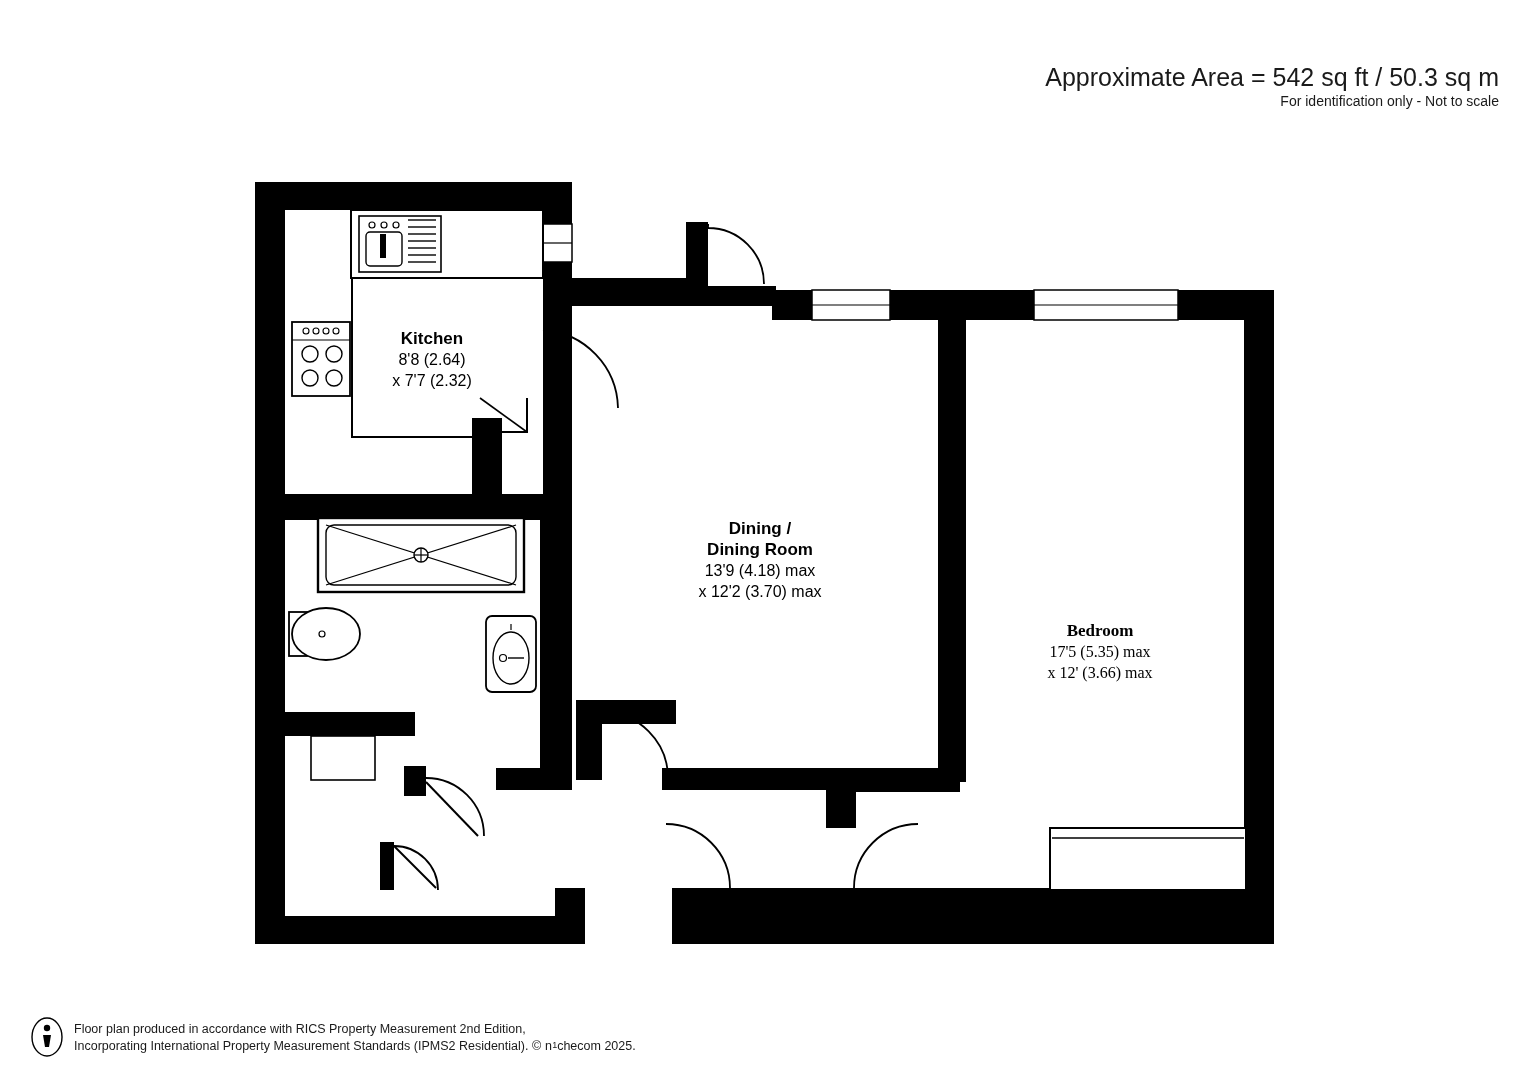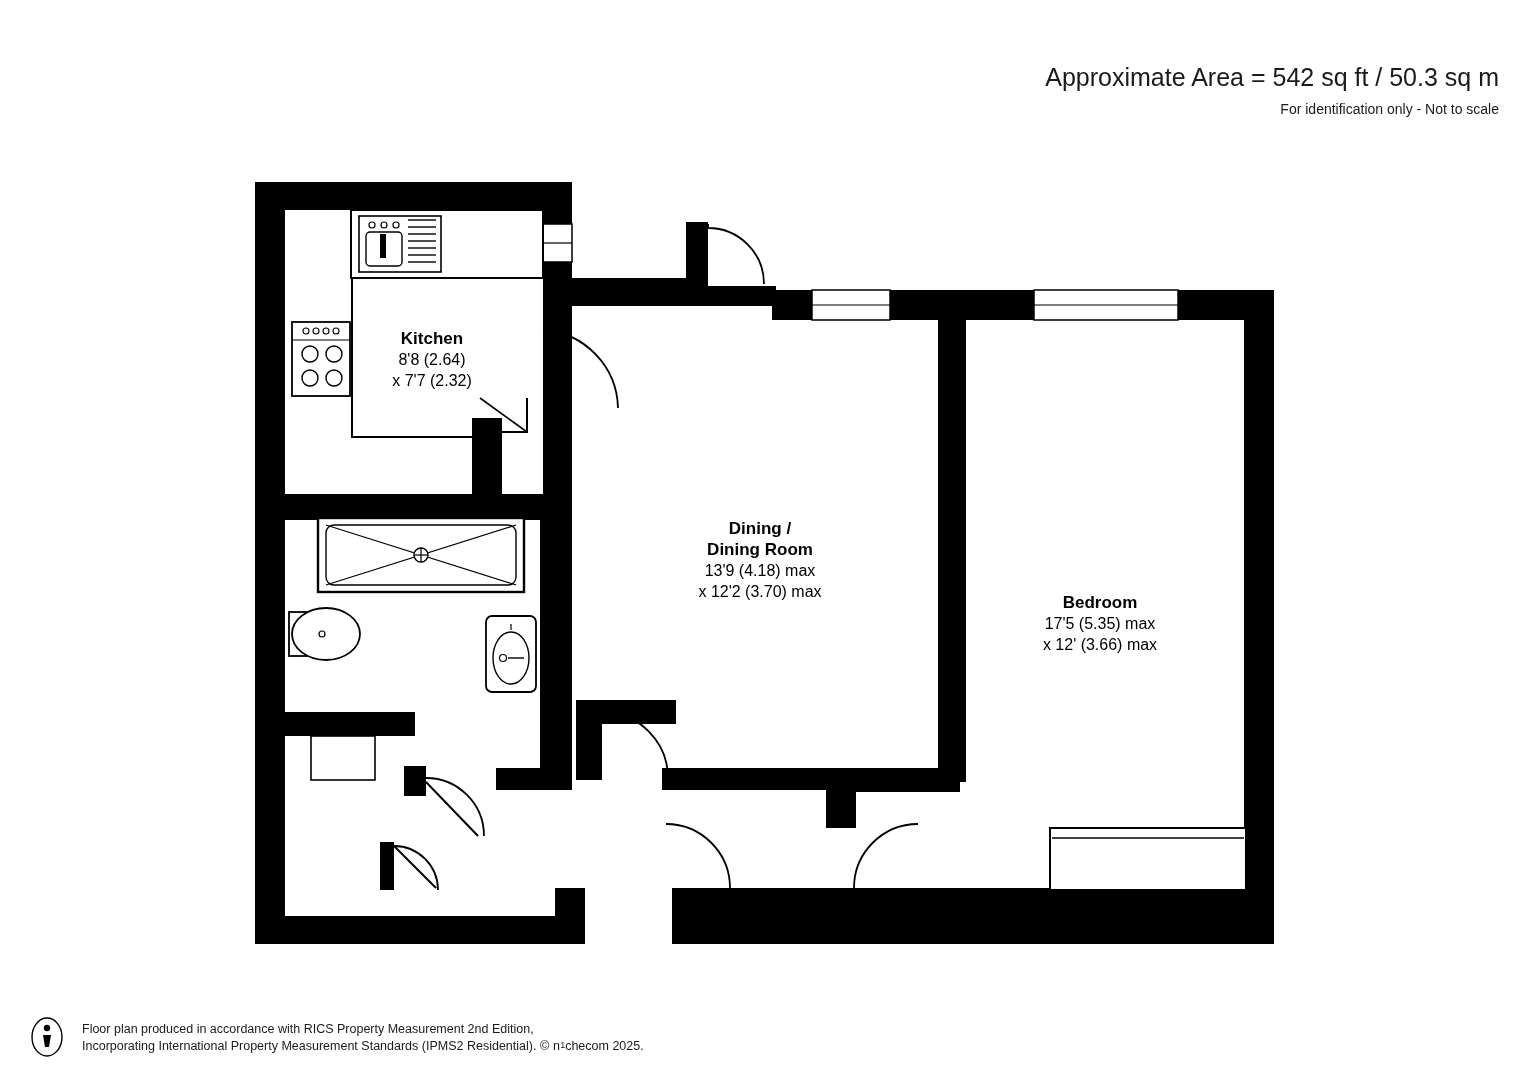--- a/index.html
+++ b/index.html
@@ -29,21 +29,20 @@
   }
   .header .area-line {
     font-size: 25px;
     line-height: 30px;
     color: #1a1a1a;
     white-space: nowrap;
   }
   .header .sub-line {
     font-size: 14px;
     line-height: 18px;
-    margin-top: 8px;
     color: #1a1a1a;
     white-space: nowrap;
   }
 
   
   .plan-svg {
     position: absolute;
     left: 0;
     top: 0;
   }
@@ -61,30 +60,30 @@
     display: block;
     text-align: center;
   }
   .room-label .rdim {
     font-size: 16px;
     display: block;
   }
 
   #label-kitchen { left: 432px; top: 328px; transform: translateX(-50%); }
   #label-living  { left: 760px; top: 518px; transform: translateX(-50%); }
-  #label-bedroom { left: 1100px; top: 592px; transform: translateX(-50%); }
+  #label-bedroom { left: 1100px; top: 620px; transform: translateX(-50%); font-family: Liberation Serif, serif; }
 
   
   .footer {
     position: absolute;
     left: 30px;
     bottom: 22px;
     display: flex;
     align-items: center;
-    gap: 18px;
+    gap: 10px;
   }
   .footer .info-badge {
     width: 34px;
     height: 42px;
     flex: 0 0 auto;
   }
   .footer .foot-text {
     font-size: 12.5px;
     line-height: 16px;
     color: #1a1a1a;

